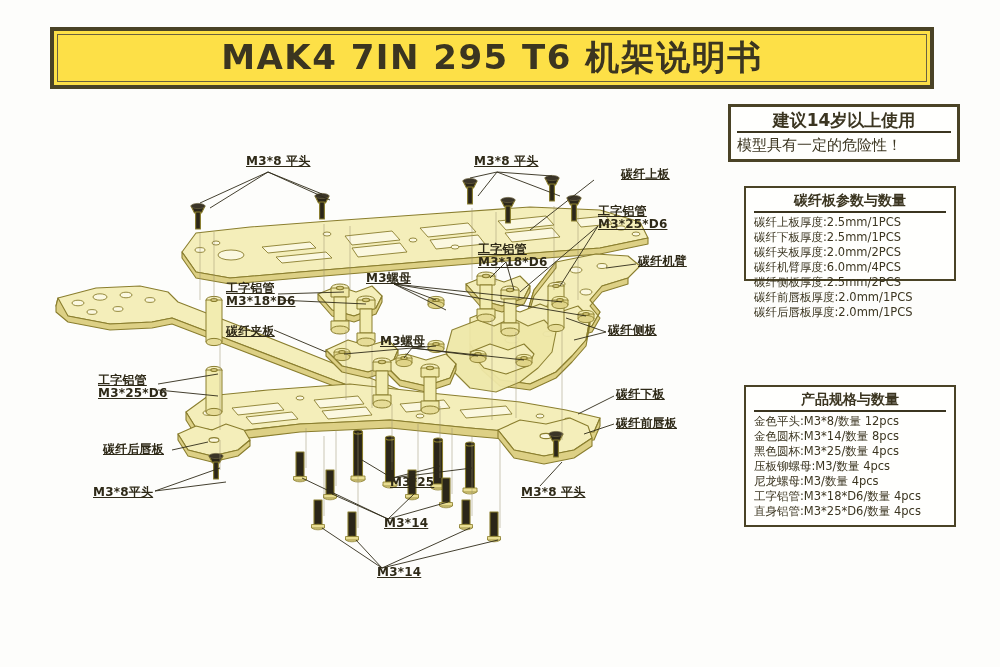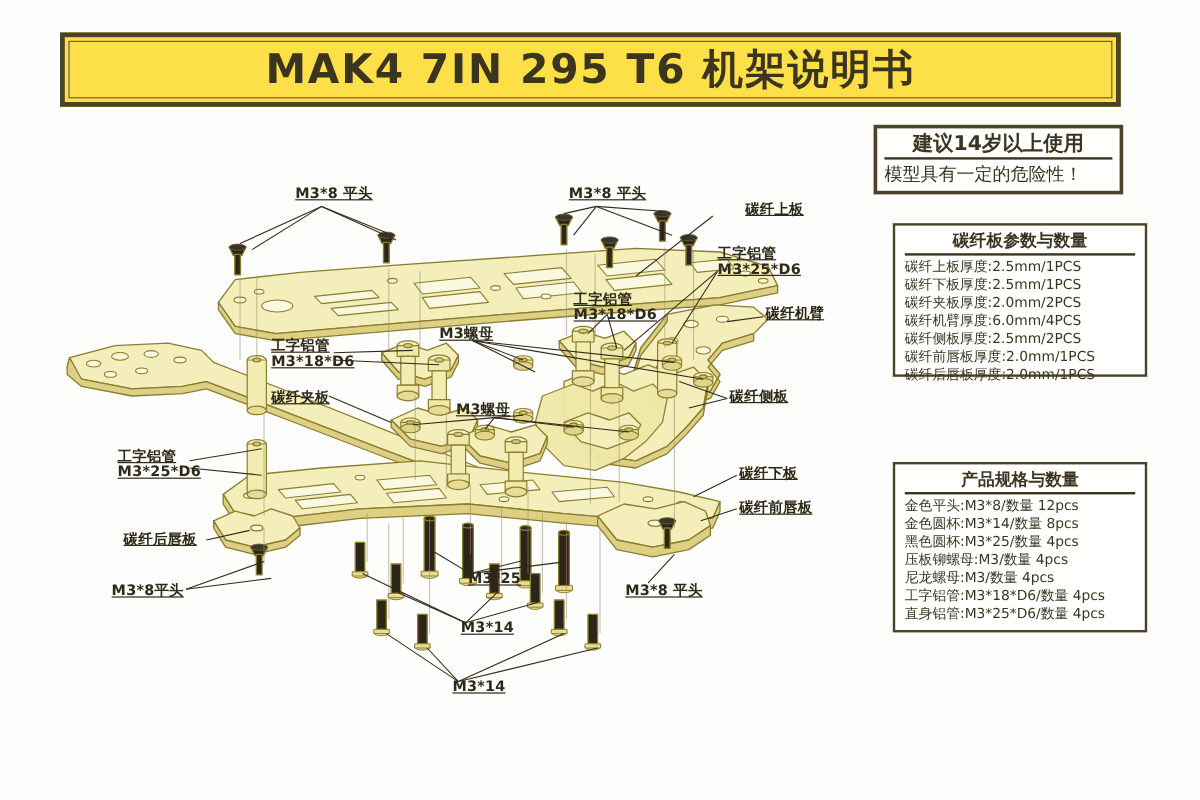--- a/index.html
+++ b/index.html
@@ -27,40 +27,40 @@
   }
   .title-text{
     font-size:34px;font-weight:bold;letter-spacing:1.5px;
     color:#3b3520;
     font-family:"DejaVu Sans","Liberation Sans",sans-serif;
     white-space:nowrap;
   }
 
   
   .warn-box{
-    position:absolute;left:728px;top:104px;width:208px;height:58px;
+    position:absolute;left:728px;top:104px;width:232px;height:58px;
     border:3px solid #4a4326;background:#fffffd;box-sizing:border-box;
     padding:2px 6px 0 6px;
   }
   .warn-line1{
     font-size:17px;font-weight:bold;text-align:center;color:#3b3520;
     border-bottom:2px solid #3b3520;display:inline-block;
     width:100%;box-sizing:border-box;line-height:22px;
     font-family:"DejaVu Sans","Liberation Sans",sans-serif;
   }
   .warn-line2{
     font-size:15px;color:#3b3520;line-height:24px;
     font-family:"DejaVu Sans","Liberation Sans",sans-serif;
   }
 
   .spec-box{
     position:absolute;border:2px solid #4a4326;background:#fffffd;
     box-sizing:border-box;padding:4px 8px 6px 8px;
   }
-  #cf-box{left:744px;top:186px;width:212px;height:128px;}
+  #cf-box{left:744px;top:186px;width:212px;height:95px;}
   #prod-box{left:744px;top:385px;width:212px;height:142px;}
   .spec-title{
     font-size:14px;font-weight:bold;text-align:center;color:#3b3520;
     border-bottom:2px solid #3b3520;padding-bottom:1px;margin-bottom:2px;
     font-family:"DejaVu Sans","Liberation Sans",sans-serif;
   }
   .spec-row{
     font-size:11.5px;color:#3b3520;line-height:15px;white-space:nowrap;
     font-family:"DejaVu Sans","Liberation Sans",sans-serif;
   }

